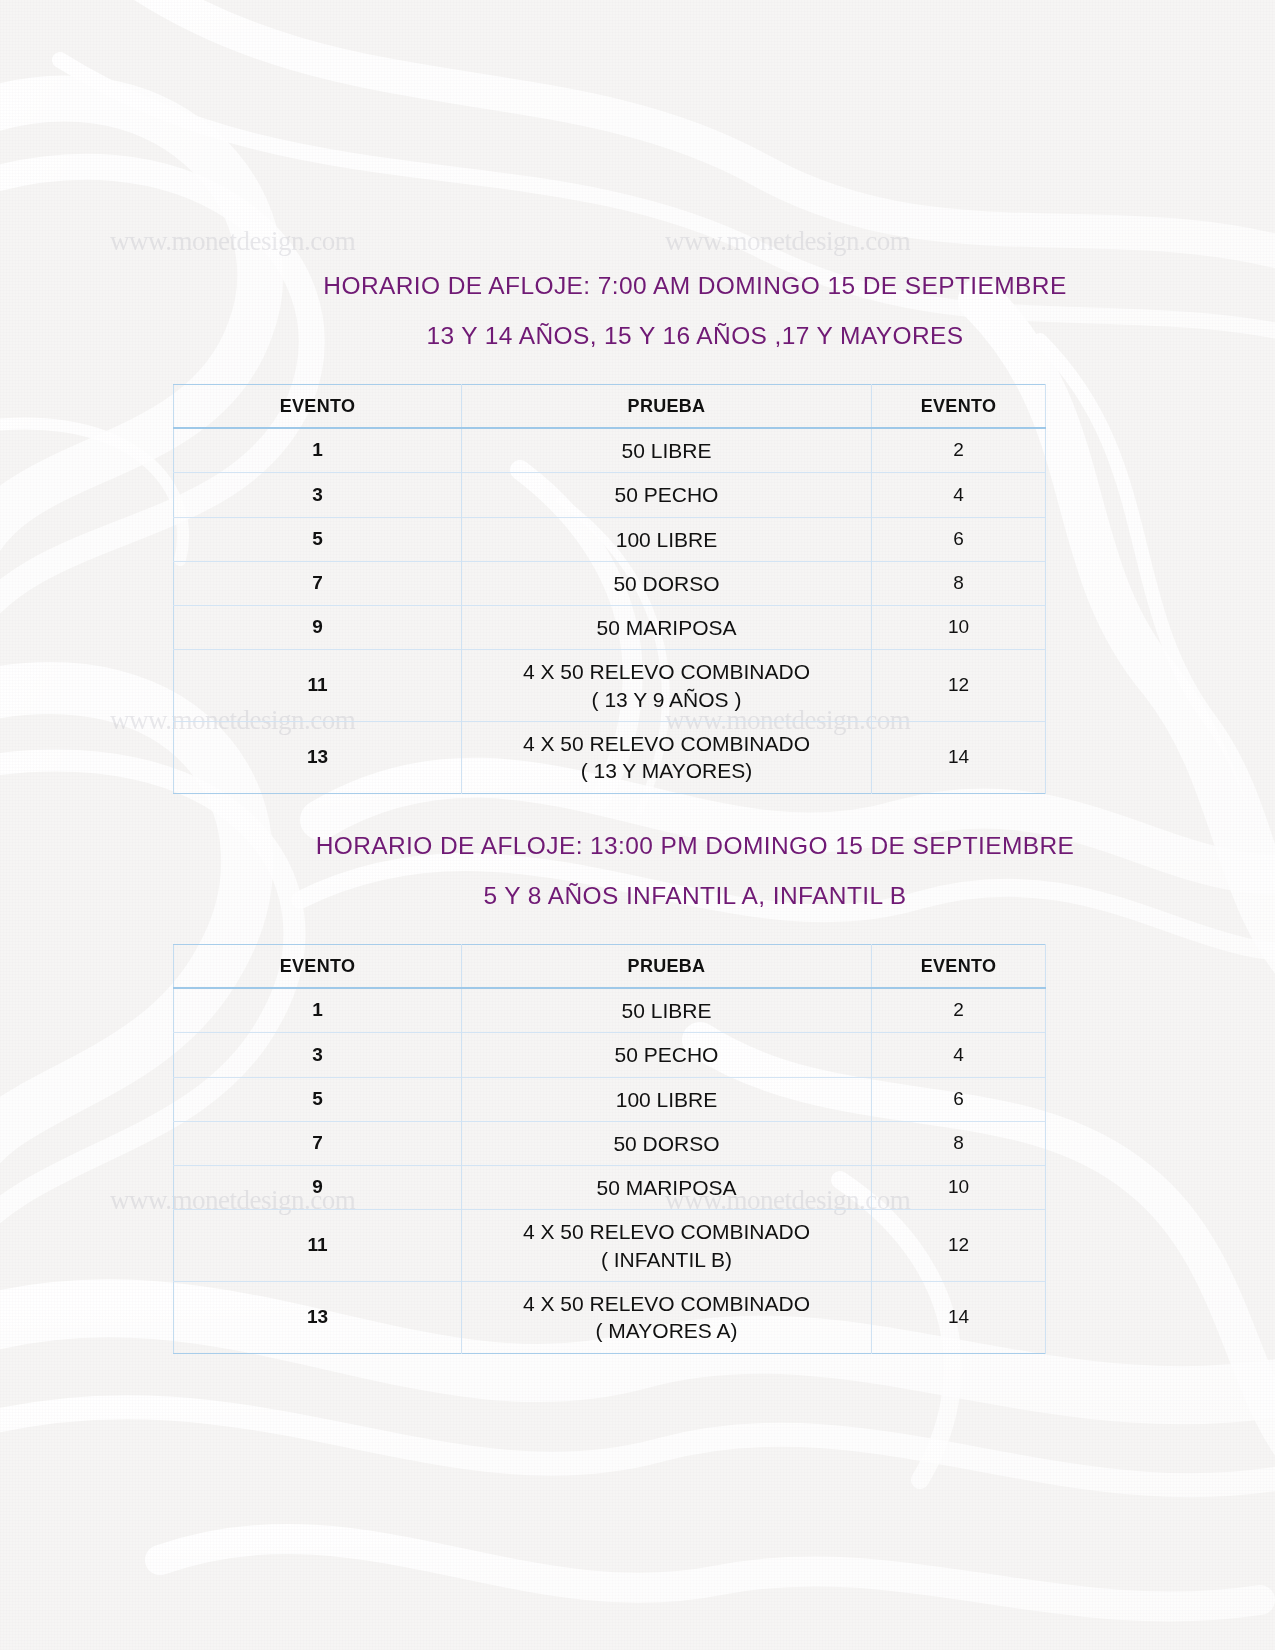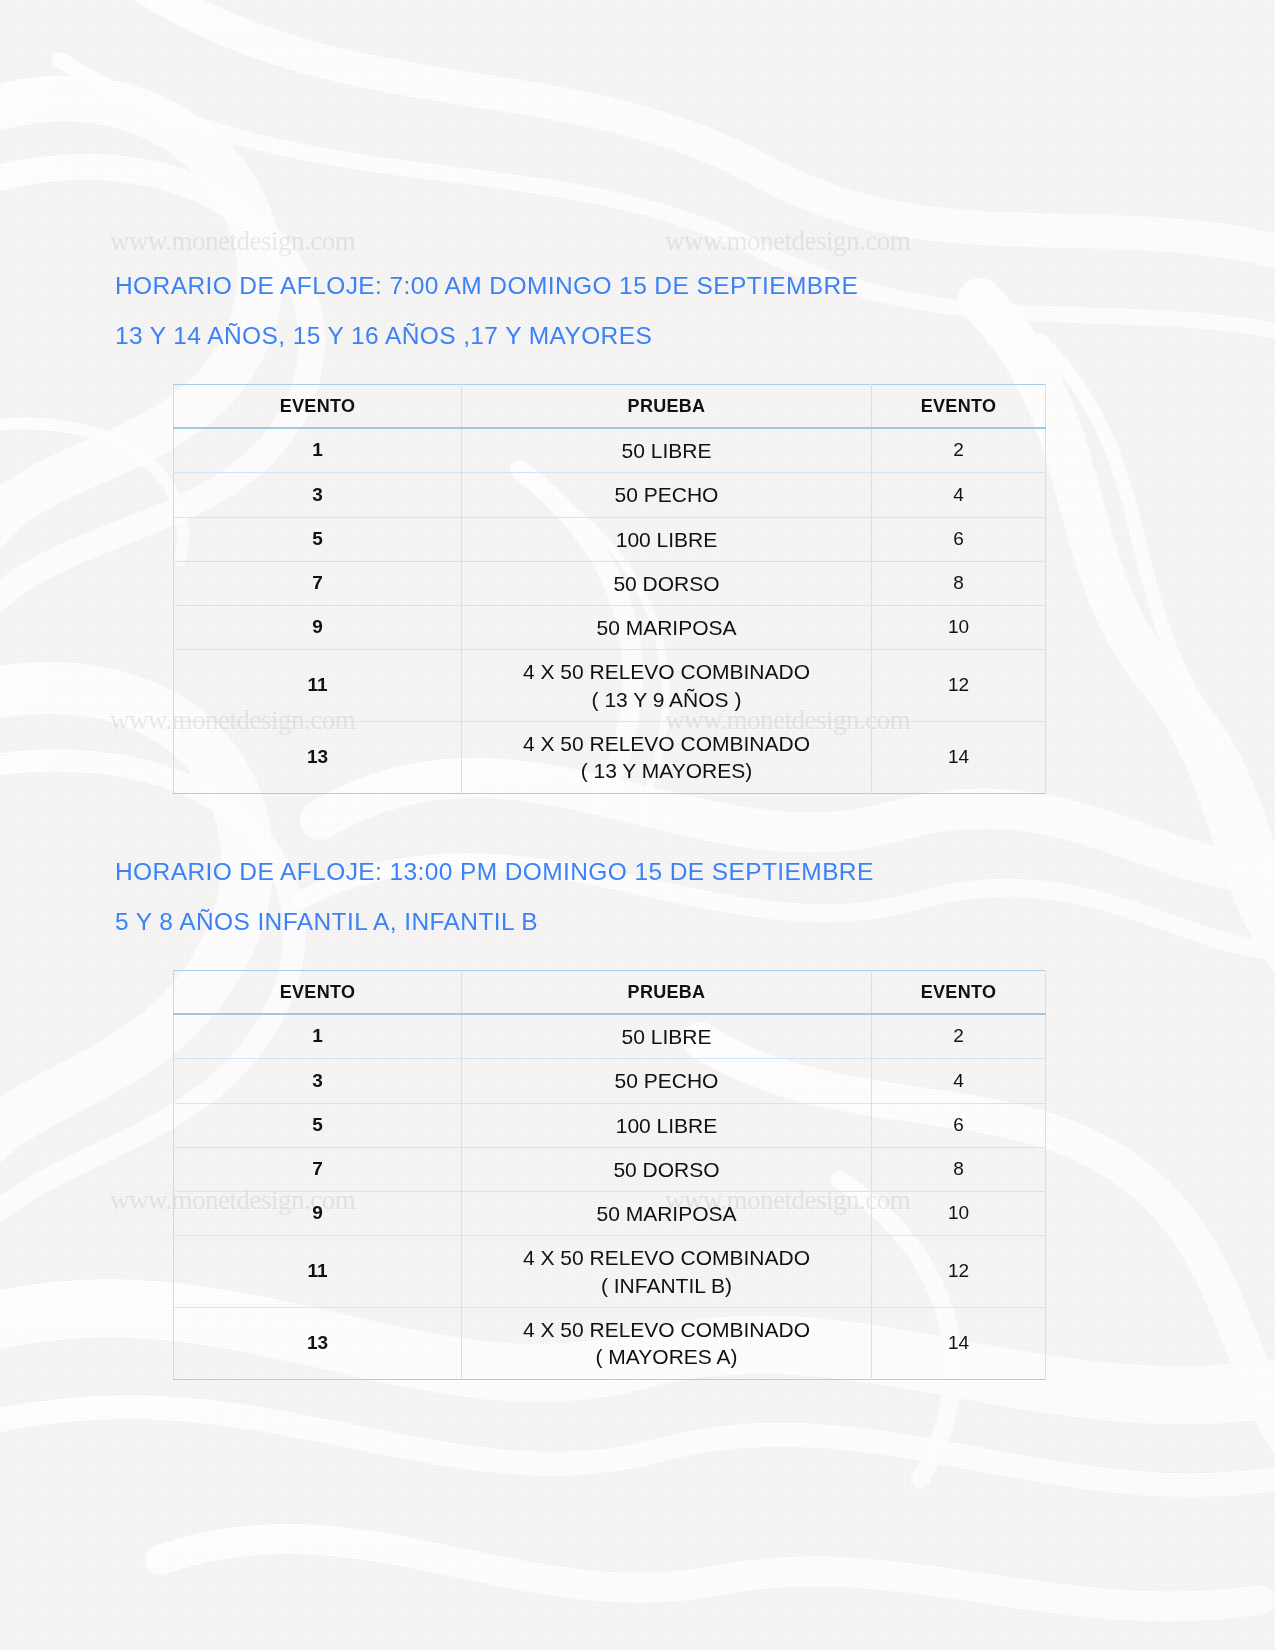--- a/index.html
+++ b/index.html
@@ -60,25 +60,26 @@
     inset: 0;
     z-index: 2;
   }
 
   .block { position: absolute; left: 0; right: 0; }
 
   .head-line {
     font-family: "Liberation Sans", sans-serif;
     font-size: 24.5px;
     font-weight: 400;
-    color: #3b82f6;
+    color: #701a75;
     letter-spacing: 0.4px;
     margin: 0 0 22px 0;
     padding-left: 115px;
     white-space: nowrap;
+    text-align: center;
   }
 
   table.sched {
     border-collapse: collapse;
     table-layout: fixed;
     margin-left: 173px;
     width: 872px;
     border-top: 1.6px solid #a8cdea;
     border-bottom: 1.6px solid #a8cdea;
     border-left: 1.4px solid #c3dcf0;
@@ -229,21 +230,21 @@
           <td colspan="2">
             <span>4 X 50 RELEVO COMBINADO</span>
             <span class="sub">( 13 Y  MAYORES)</span>
           </td>
           <td class="num">14</td>
         </tr>
       </tbody>
     </table>
   </section>
 
-  <section class="block" style="top:858px;">
+  <section class="block" style="top:832px;">
     <p class="head-line">HORARIO DE AFLOJE: 13:00  PM  DOMINGO 15  DE SEPTIEMBRE</p>
     <p class="head-line"> 5 Y 8 AÑOS INFANTIL A, INFANTIL B</p>
 
     <table class="sched" style="margin-top:34px;">
       <colgroup>
           <col class="c1">
           <col class="c2">
           <col class="c3">
           <col class="c4">
         </colgroup>

